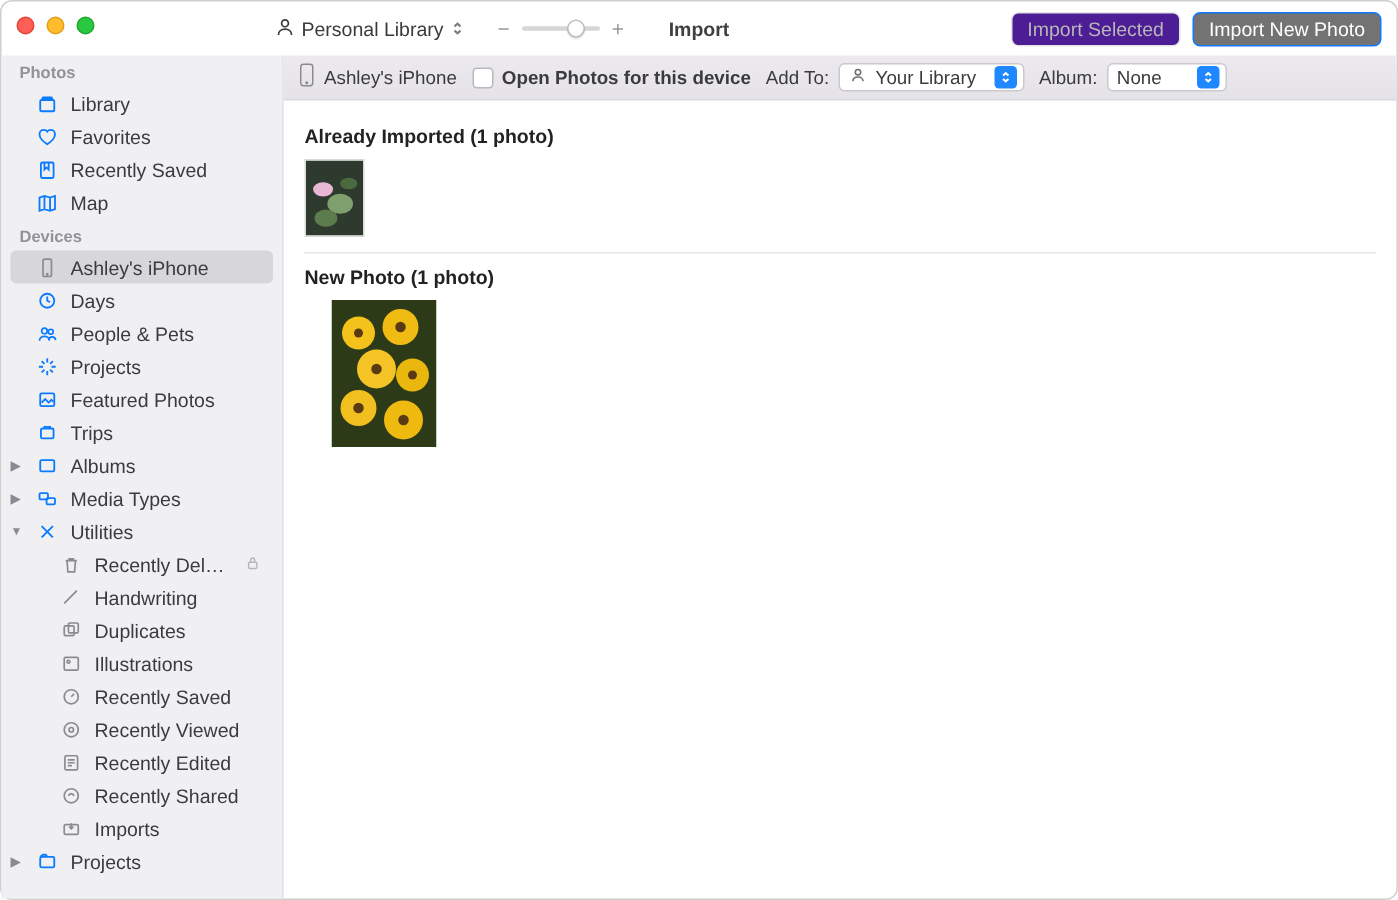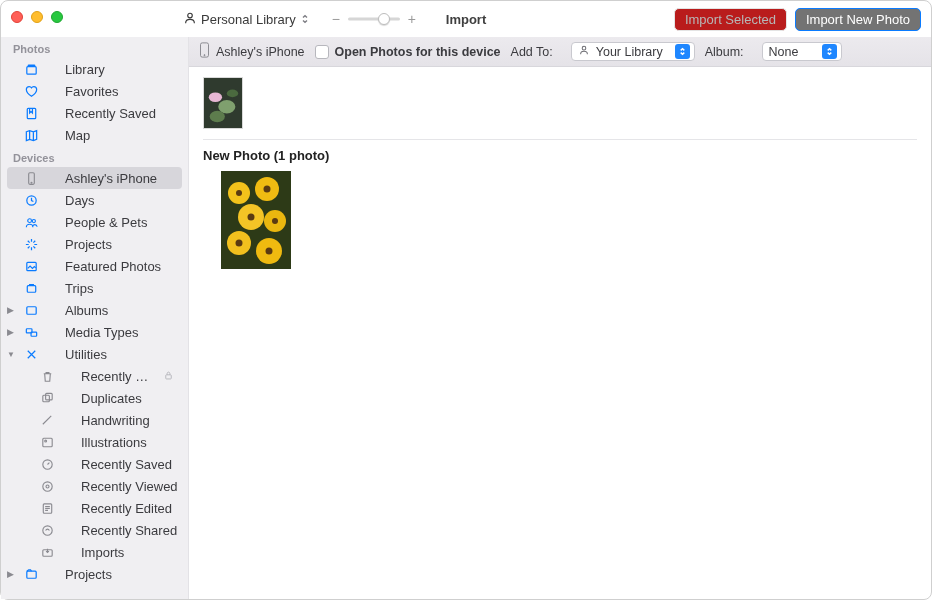--- a/index.html
+++ b/index.html
@@ -22,46 +22,46 @@
     .zoom { display:flex; align-items:center; gap:6px; margin-left:8px; }
     .zoom .ctrl { color:#9a9a9a; font-size:14px; padding:0 2px; }
     .slider { width:52px; height:14px; position:relative; }
     .slider .track{ position:absolute; top:50%; left:0; right:0; height:3px; background:#d6d6d6; border-radius:2px; transform:translateY(-50%);}
     .slider .knob{ position:absolute; top:50%; left:70%; width:12px; height:12px; background:#fff; border:1px solid #bdbdbd; border-radius:50%; transform:translate(-50%,-50%); box-shadow:0 1px 1px rgba(0,0,0,.15);}
 
     .title-center { position:absolute; left:50%; transform:translateX(-50%); font-size:13px; font-weight:600; color:#3f3f3f;}
 
     .top-right { margin-left:auto; display:flex; gap:8px; }
     .btn { font-size:13px; padding:3px 10px; border-radius:5px; border:1px solid #d0d0d0; background:#fafafa; color:#444; }
-    .btn.disabled { color:#b7b7b7; background:#b91c1c; border-color:#e4e4e4;margin-left:36px; }
+    .btn.disabled { color:#b7b7b7; background:#4c1d95; border-color:#e4e4e4;margin-left:36px; }
     .btn.primary { background:#737373; border-color:#0a7bff; color:#fff; }
 
     
     .body { flex:1; display:flex; min-height:0; }
     .sidebar { width:188px; background:#f0eff2; border-right:1px solid #e3e2e6; padding-top:0; overflow:auto; font-size:13px; color:#3b3b3f; }
     .sidebar .group-label { font-size:11px; color:#93929a; padding:6px 12px 3px; font-weight:600;}
     .sidebar .item { display:flex; align-items:center; gap:8px; padding:3px 10px 3px 22px; position:relative; min-height:22px;}
     .sidebar .item .ico { width:16px; height:16px; display:flex; align-items:center; justify-content:center; color:#0a7bff;}
     .sidebar .item .ico svg{ width:15px; height:15px; }
-    .sidebar .item .label { flex:1; white-space:nowrap; overflow:hidden; text-overflow:ellipsis;margin-left:18px;}
+    .sidebar .item .label { flex:1; white-space:nowrap; overflow:hidden; text-overflow:ellipsis;}
     .sidebar .item.sel { background:#d7d6db; border-radius:4px; margin:0 6px; padding-left:16px;}
     .sidebar .item.sel .ico{ color:#6f6f75;}
     .sidebar .item .disc { position:absolute; left:6px; top:50%; transform:translateY(-50%); color:#8a8a90; font-size:9px;}
     .sidebar .item.sub { padding-left:38px;}
     .sidebar .item .lockright{ color:#b6b6bc; margin-right:4px;}
     .sidebar .item .ico.gray{ color:#8a8a90;}
 
     .content { flex:1; display:flex; flex-direction:column; min-width:0; }
     
     .importbar { height:30px; background:linear-gradient(#eceaee,#e5e3e8); border-bottom:1px solid #d8d7dc; display:flex; align-items:center; gap:10px; padding:0 10px; font-size:12.5px; color:#3b3b3f;}
     .importbar .device { display:flex; align-items:center; gap:6px;}
     .importbar .device svg{ width:11px; height:16px; color:#8a8a90;}
     .chk { display:flex; align-items:center; gap:6px;font-weight:bold;}
     .chk .box{ width:14px; height:14px; border:1px solid #b7b7bd; border-radius:3px; background:#fff;}
-    .field { display:flex; align-items:center; gap:18px;}
+    .field { display:flex; align-items:center; gap:6px;}
     .popup { display:flex; align-items:center; gap:6px; background:#fff; border:1px solid #c9c9cf; border-radius:4px; padding:1px 4px 1px 6px; position:relative;text-align:right;}
     .popup .sel{ font-size:12.5px; }
     .popup .person-ico svg{ width:12px;height:12px; color:#6f6f75;}
     .popup .arrows{ width:15px; height:15px; background:#1f87ff; border-radius:3px; display:flex; align-items:center; justify-content:center;}
     .popup .arrows svg{ width:9px; height:9px; color:#fff;}
     .popup.wide{ min-width:108px;}
     .popup.narrow{ min-width:80px;}
 
     .scroll { flex:1; overflow:auto; padding:10px 14px;}
     .section-h{ font-size:13px; font-weight:700; color:#222; margin:6px 0 8px; }
@@ -251,33 +251,33 @@
           </span>
         <span class="label">Recently Deleted</span>
         <span class="lockright"><svg width="11" height="11" viewBox="0 0 16 16" fill="none" stroke="currentColor" stroke-width="1.4">
               <rect x="4" y="7" width="8" height="6" rx="1"></rect>
               <path d="M6 7V5.2C6 4 7 3 8 3s2 1 2 2.2V7"></path>
             </svg></span>
       </div>
       <div class="item sub">
         <span class="ico gray">
             <svg viewBox="0 0 16 16" fill="none" stroke="currentColor" stroke-width="1.2">
+              <path d="M3 12 12 3"></path>
+            </svg>
+          </span>
+        <span class="label">Handwriting</span>
+      </div>
+      <div class="item sub">
+        <span class="ico gray">
+            <svg viewBox="0 0 16 16" fill="none" stroke="currentColor" stroke-width="1.2">
               <rect x="3" y="4.5" width="7" height="7" rx="1"></rect>
               <rect x="6" y="2.5" width="7" height="7" rx="1"></rect>
             </svg>
           </span>
         <span class="label">Duplicates</span>
-      </div>
-      <div class="item sub">
-        <span class="ico gray">
-            <svg viewBox="0 0 16 16" fill="none" stroke="currentColor" stroke-width="1.2">
-              <path d="M3 12 12 3"></path>
-            </svg>
-          </span>
-        <span class="label">Handwriting</span>
       </div>
       <div class="item sub">
         <span class="ico gray">
             <svg viewBox="0 0 16 16" fill="none" stroke="currentColor" stroke-width="1.2">
               <rect x="3" y="3.5" width="10" height="9" rx="1"></rect>
               <circle cx="6" cy="6.5" r="1"></circle>
             </svg>
           </span>
         <span class="label">Illustrations</span>
       </div>
@@ -376,20 +376,21 @@
             <span class="arrows">
                 <svg viewBox="0 0 10 10" fill="none" stroke="currentColor" stroke-width="1.6">
                   <path d="M3 3.7 5 2l2 1.7M3 6.3 5 8l2-1.7"></path>
                 </svg>
               </span>
           </div>
         </div>
       </div>
 
       <div class="scroll">
+        <div class="section-h">Already Imported (1 photo)</div>
         <div class="thumbs">
           <div class="thumb">
             <svg viewBox="0 0 40 52" preserveAspectRatio="none">
               <rect width="40" height="52" fill="#2f3a2e"></rect>
               <ellipse cx="12" cy="20" rx="7" ry="5" fill="#e7b7d4"></ellipse>
               <ellipse cx="24" cy="30" rx="9" ry="7" fill="#7fa06e"></ellipse>
               <ellipse cx="30" cy="16" rx="6" ry="4" fill="#4b6a3f"></ellipse>
               <ellipse cx="14" cy="40" rx="8" ry="6" fill="#5d7c4d"></ellipse>
             </svg>
           </div>

